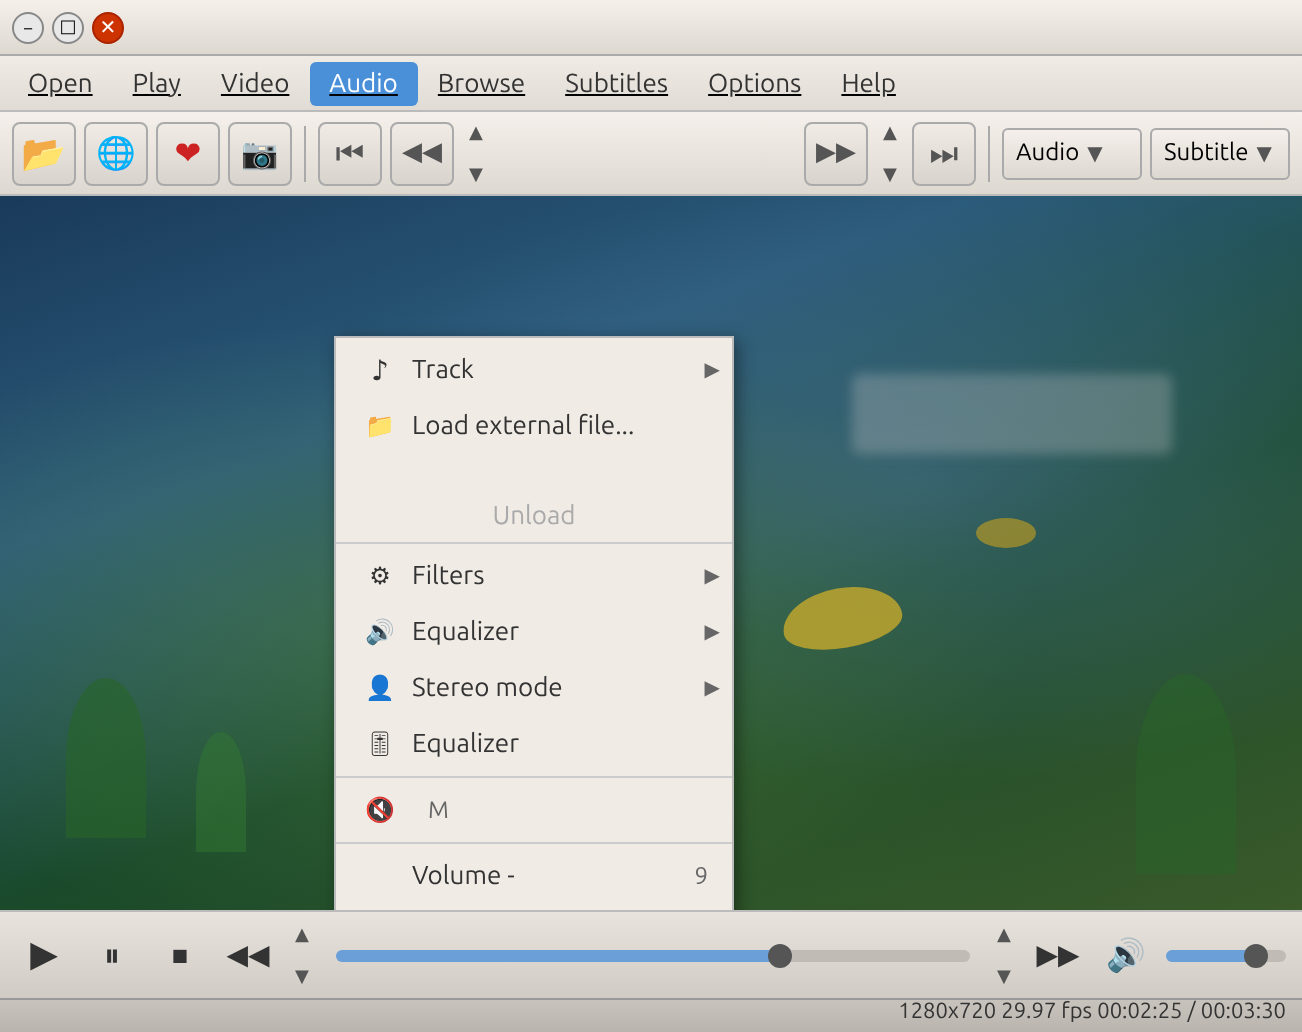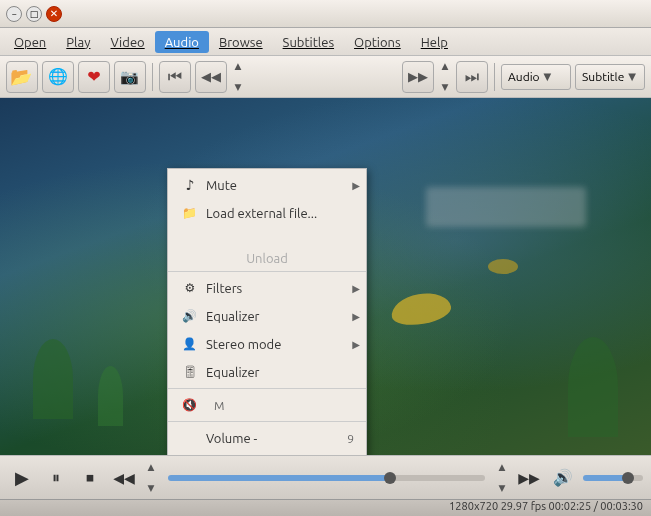--- a/index.html
+++ b/index.html
@@ -406,21 +406,21 @@
     <div style="position:absolute;bottom:8%;left:15%;width:25px;height:60px;background:rgba(50,120,50,0.5);border-radius:50% 50% 0 0;"></div>
     <div style="position:absolute;bottom:5%;right:5%;width:50px;height:100px;background:rgba(40,100,40,0.5);border-radius:50% 50% 0 0;"></div>
 
     <div class="blurred-area"></div>
   </div>
 
   <div class="dropdown-menu">
 
     <div class="dropdown-menu-item has-submenu">
       <span class="item-icon">♪</span>
-      <span class="item-label">Mute</span>
+      <span class="item-label">Track</span>
     </div>
 
     <div class="dropdown-menu-item">
       <span class="item-icon" style="font-size:12px;">📁</span>
       <span class="item-label">Load external file...</span>
     </div>
 
     <div class="dropdown-menu-item disabled">
       <span class="item-icon"></span>
       <span class="item-label">Unload</span>

